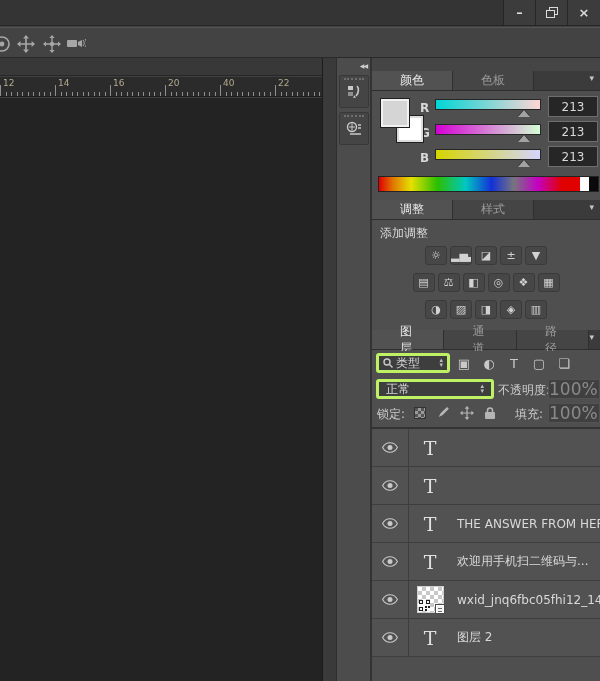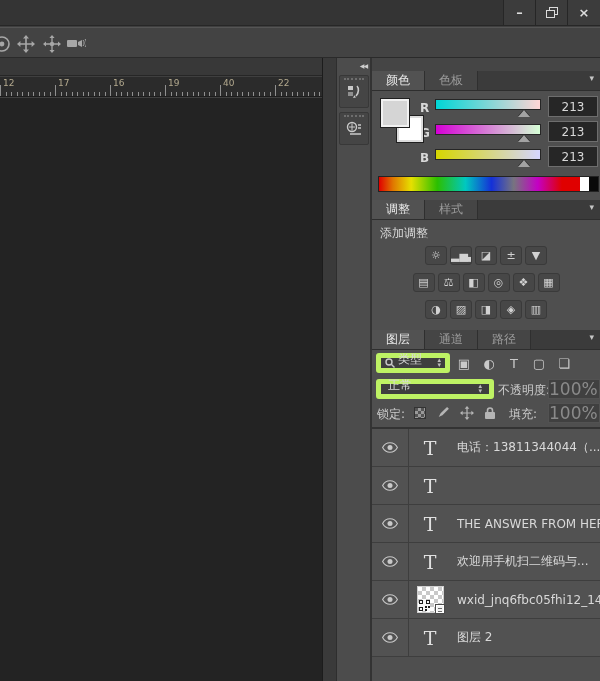--- a/index.html
+++ b/index.html
@@ -31,21 +31,21 @@
   #dock { left:337px; top:58px; width:34px; height:623px; background:#4c4c4c; border-right:1px solid #333; }
   #dock-header { position:absolute; top:2px; left:0; width:100%; height:12px; text-align:right; padding-right:3px; color:#cfcfcf; font-size:6px; letter-spacing:-1px; line-height:12px; }
   .dock-btn { position:absolute; left:2px; width:30px; height:33px; background:#454545; border:1px solid #383838; border-radius:2px; display:flex; align-items:center; justify-content:center; }
   .dock-btn .grip { position:absolute; top:2px; left:4px; right:4px; height:0; border-top:2px dotted #6e6e6e; }
 
   
   #panels { left:371px; top:58px; width:229px; height:623px; background:#4f4f4f; border-left:1px solid #333; }
   #panel-header-strip { position:absolute; left:0; top:0; width:100%; height:13px; background:#454545; }
 
   .tabbar { position:absolute; left:0; width:100%; height:20px; background:#3b3b3b; border-bottom:1px solid #2e2e2e; display:flex; align-items:stretch; }
-  .tab { padding:0 14px; font-size:12px; color:#9b9b9b; background:#454545; display:flex; align-items:center; border-right:1px solid #2f2f2f; cursor:default; }
+  .tab { padding:0 28px; font-size:12px; color:#9b9b9b; background:#454545; display:flex; align-items:center; border-right:1px solid #2f2f2f; cursor:default; }
   .tab.active { background:#525252; color:#e8e8e8; }
   .tabbar .panel-menu { margin-left:auto; color:#c6c6c6; font-size:9px; padding:2px 6px 0 0; }
 
   
   #color-tabbar { top:13px; }
   .swatch { position:absolute; border:1px solid #1f1f1f; }
   #fg-swatch { left:8px; top:40px; width:30px; height:30px; background:#d5d5d5; box-shadow:inset 0 0 0 2px #f1f1f1; z-index:2; }
   #bg-swatch { left:24px; top:57px; width:28px; height:28px; background:#ffffff; box-shadow:inset 0 0 0 2px #dcdcdc; z-index:1; }
   .chan-label { position:absolute; left:48px; width:12px; font-size:12px; font-weight:bold; color:#d8d8d8; }
   .chan-track { position:absolute; left:63px; width:106px; height:11px; border:1px solid #262626; }
@@ -58,35 +58,35 @@
 
   
   #adj-tabbar { top:142px;font-family:Liberation Serif, serif; }
   #adj-add-label { position:absolute; left:8px; top:167px; font-size:12px; color:#dadada; }
   .adj-row { position:absolute; left:0; width:100%; display:flex; justify-content:center; gap:3px; }
   .adj-icon { width:22px; height:19px; background:#474747; border:1px solid #3a3a3a; border-radius:3px; color:#d2d2d2; font-size:11px; line-height:17px; text-align:center; overflow:hidden; }
 
   
   #layers-tabbar { top:272px;font-family:Liberation Serif, serif; }
   #layers-toolbars { position:absolute; left:0; top:293px; width:100%; height:76px; background:#4f4f4f; }
-  .well { background:#3e3e3e; border:5px solid #bef264; border-radius:3px; display:flex; align-items:flex-end; font-size:12px; color:#d8d8d8; }
+  .well { background:#3e3e3e; border:3px solid #bef264; border-radius:3px; display:flex; align-items:center; font-size:12px; color:#d8d8d8; }
   #kind-dd { position:absolute; left:4px; top:2px; width:74px; height:20px; padding:0 4px; gap:3px; }
   .updown { margin-left:auto; display:flex; flex-direction:column; line-height:5px; font-size:7px; color:#bdbdbd; }
   #filter-icons { position:absolute; left:84px; top:2px; height:20px; display:flex; align-items:center; gap:9px; }
   .filter-ic { color:#c9c9c9; font-size:13px; width:16px; text-align:center; }
   #blend-dd { position:absolute; left:4px; top:28px; width:118px; height:20px; padding:0 7px; }
   #opacity-label,#lock-label,#fill-label { position:absolute; font-size:12px; color:#cccccc; }
   #opacity-label { left:126px; top:31px; }
   .dim-well { position:absolute; left:176px; width:52px; height:20px; background:#404040; border:1px solid #525252; display:flex; align-items:center; }
   .dim-well .val { flex:1; text-align:right; padding-right:4px; font-size:17px; color:#8a8a8a; }
   .dim-well .arr { width:11px; border-left:1px solid #525252; color:#8a8a8a; font-size:8px; text-align:center; }
   #opacity-well { top:28px; }
   #fill-well { top:52px; }
   #lock-label { left:5px; top:55px; }
-  #fill-label { left:137px; top:55px; }
+  #fill-label { left:143px; top:55px; }
   #lock-icons { position:absolute; left:42px; top:52px; height:20px; display:flex; align-items:center; gap:10px; }
   .lock-checker { width:12px; height:12px; background-image:linear-gradient(45deg,#9a9a9a 25%,transparent 25%,transparent 75%,#9a9a9a 75%),linear-gradient(45deg,#9a9a9a 25%,#555 25%,#555 75%,#9a9a9a 75%); background-size:6px 6px; background-position:0 0,3px 3px; border:1px solid #333; }
 
   #layers-divider { position:absolute; left:0; top:369px; width:100%; height:2px; background:#333; }
   #layer-list { position:absolute; left:0; top:371px; width:100%; height:252px; overflow:hidden; }
   .layer-row { position:relative; width:100%; height:38px; border-bottom:1px solid #3e3e3e; background:#525252; display:flex; align-items:center; }
   .eye-cell { width:37px; height:100%; border-right:1px solid #3e3e3e; display:flex; align-items:center; justify-content:center; flex:none; }
   .eye-empty { width:13px; height:13px; background:#4a4a4a; border:1px solid #3a3a3a; }
   .thumb-cell { width:42px; height:100%; display:flex; align-items:center; justify-content:center; flex:none; }
   .t-glyph { font-family:"DejaVu Serif","Liberation Serif",serif; font-size:19px; color:#e0e0e0; }
@@ -196,23 +196,23 @@
     <div class="tick" style="left: 275px; height: 11px;"></div>
     <div class="tick" style="left: 280.5px; height: 4px;"></div>
     <div class="tick" style="left: 286px; height: 4px;"></div>
     <div class="tick" style="left: 291.5px; height: 4px;"></div>
     <div class="tick" style="left: 297px; height: 4px;"></div>
     <div class="tick" style="left: 302.5px; height: 4px;"></div>
     <div class="tick" style="left: 308px; height: 4px;"></div>
     <div class="tick" style="left: 313.5px; height: 4px;"></div>
     <div class="tick" style="left: 319px; height: 4px;"></div>
     <span class="ruler-num" style="left: 3px;">12</span>
-    <span class="ruler-num" style="left: 58px;">17</span>
+    <span class="ruler-num" style="left: 58px;">14</span>
     <span class="ruler-num" style="left: 113px;">16</span>
-    <span class="ruler-num" style="left: 168px;">19</span>
+    <span class="ruler-num" style="left: 168px;">20</span>
     <span class="ruler-num" style="left: 223px;">40</span>
     <span class="ruler-num" style="left: 278px;">22</span>
   </div>
 <div id="canvas" class="abs"></div>
 <div id="gapstrip" class="abs"></div>
 
 <div id="dock" class="abs">
   <div id="dock-header"><span>◀◀</span></div>
   <div class="dock-btn" style="top:17px">
     <span class="grip"></span>
@@ -364,21 +364,20 @@
   <div class="layer-row">
     <div class="eye-cell">
           <svg width="16" height="11" viewBox="0 0 16 11">
             <path d="M8 0.8C4.4 0.8 1.6 3.6 0.6 5.5 1.6 7.4 4.4 10.2 8 10.2s6.4-2.8 7.4-4.7C14.4 3.6 11.6 0.8 8 0.8z" fill="none" stroke="#c9c9c9" stroke-width="1.1"></path>
             <circle cx="8" cy="5.5" r="2.5" fill="#c9c9c9"></circle>
           </svg>
         </div>
     <div class="thumb-cell">
           <span class="t-glyph">T</span>
         </div>
-    <div class="layer-name">电话：13811344044（...</div>
   </div>
 
   <div class="layer-row">
     <div class="eye-cell">
           <svg width="16" height="11" viewBox="0 0 16 11">
             <path d="M8 0.8C4.4 0.8 1.6 3.6 0.6 5.5 1.6 7.4 4.4 10.2 8 10.2s6.4-2.8 7.4-4.7C14.4 3.6 11.6 0.8 8 0.8z" fill="none" stroke="#c9c9c9" stroke-width="1.1"></path>
             <circle cx="8" cy="5.5" r="2.5" fill="#c9c9c9"></circle>
           </svg>
         </div>
     <div class="thumb-cell">

